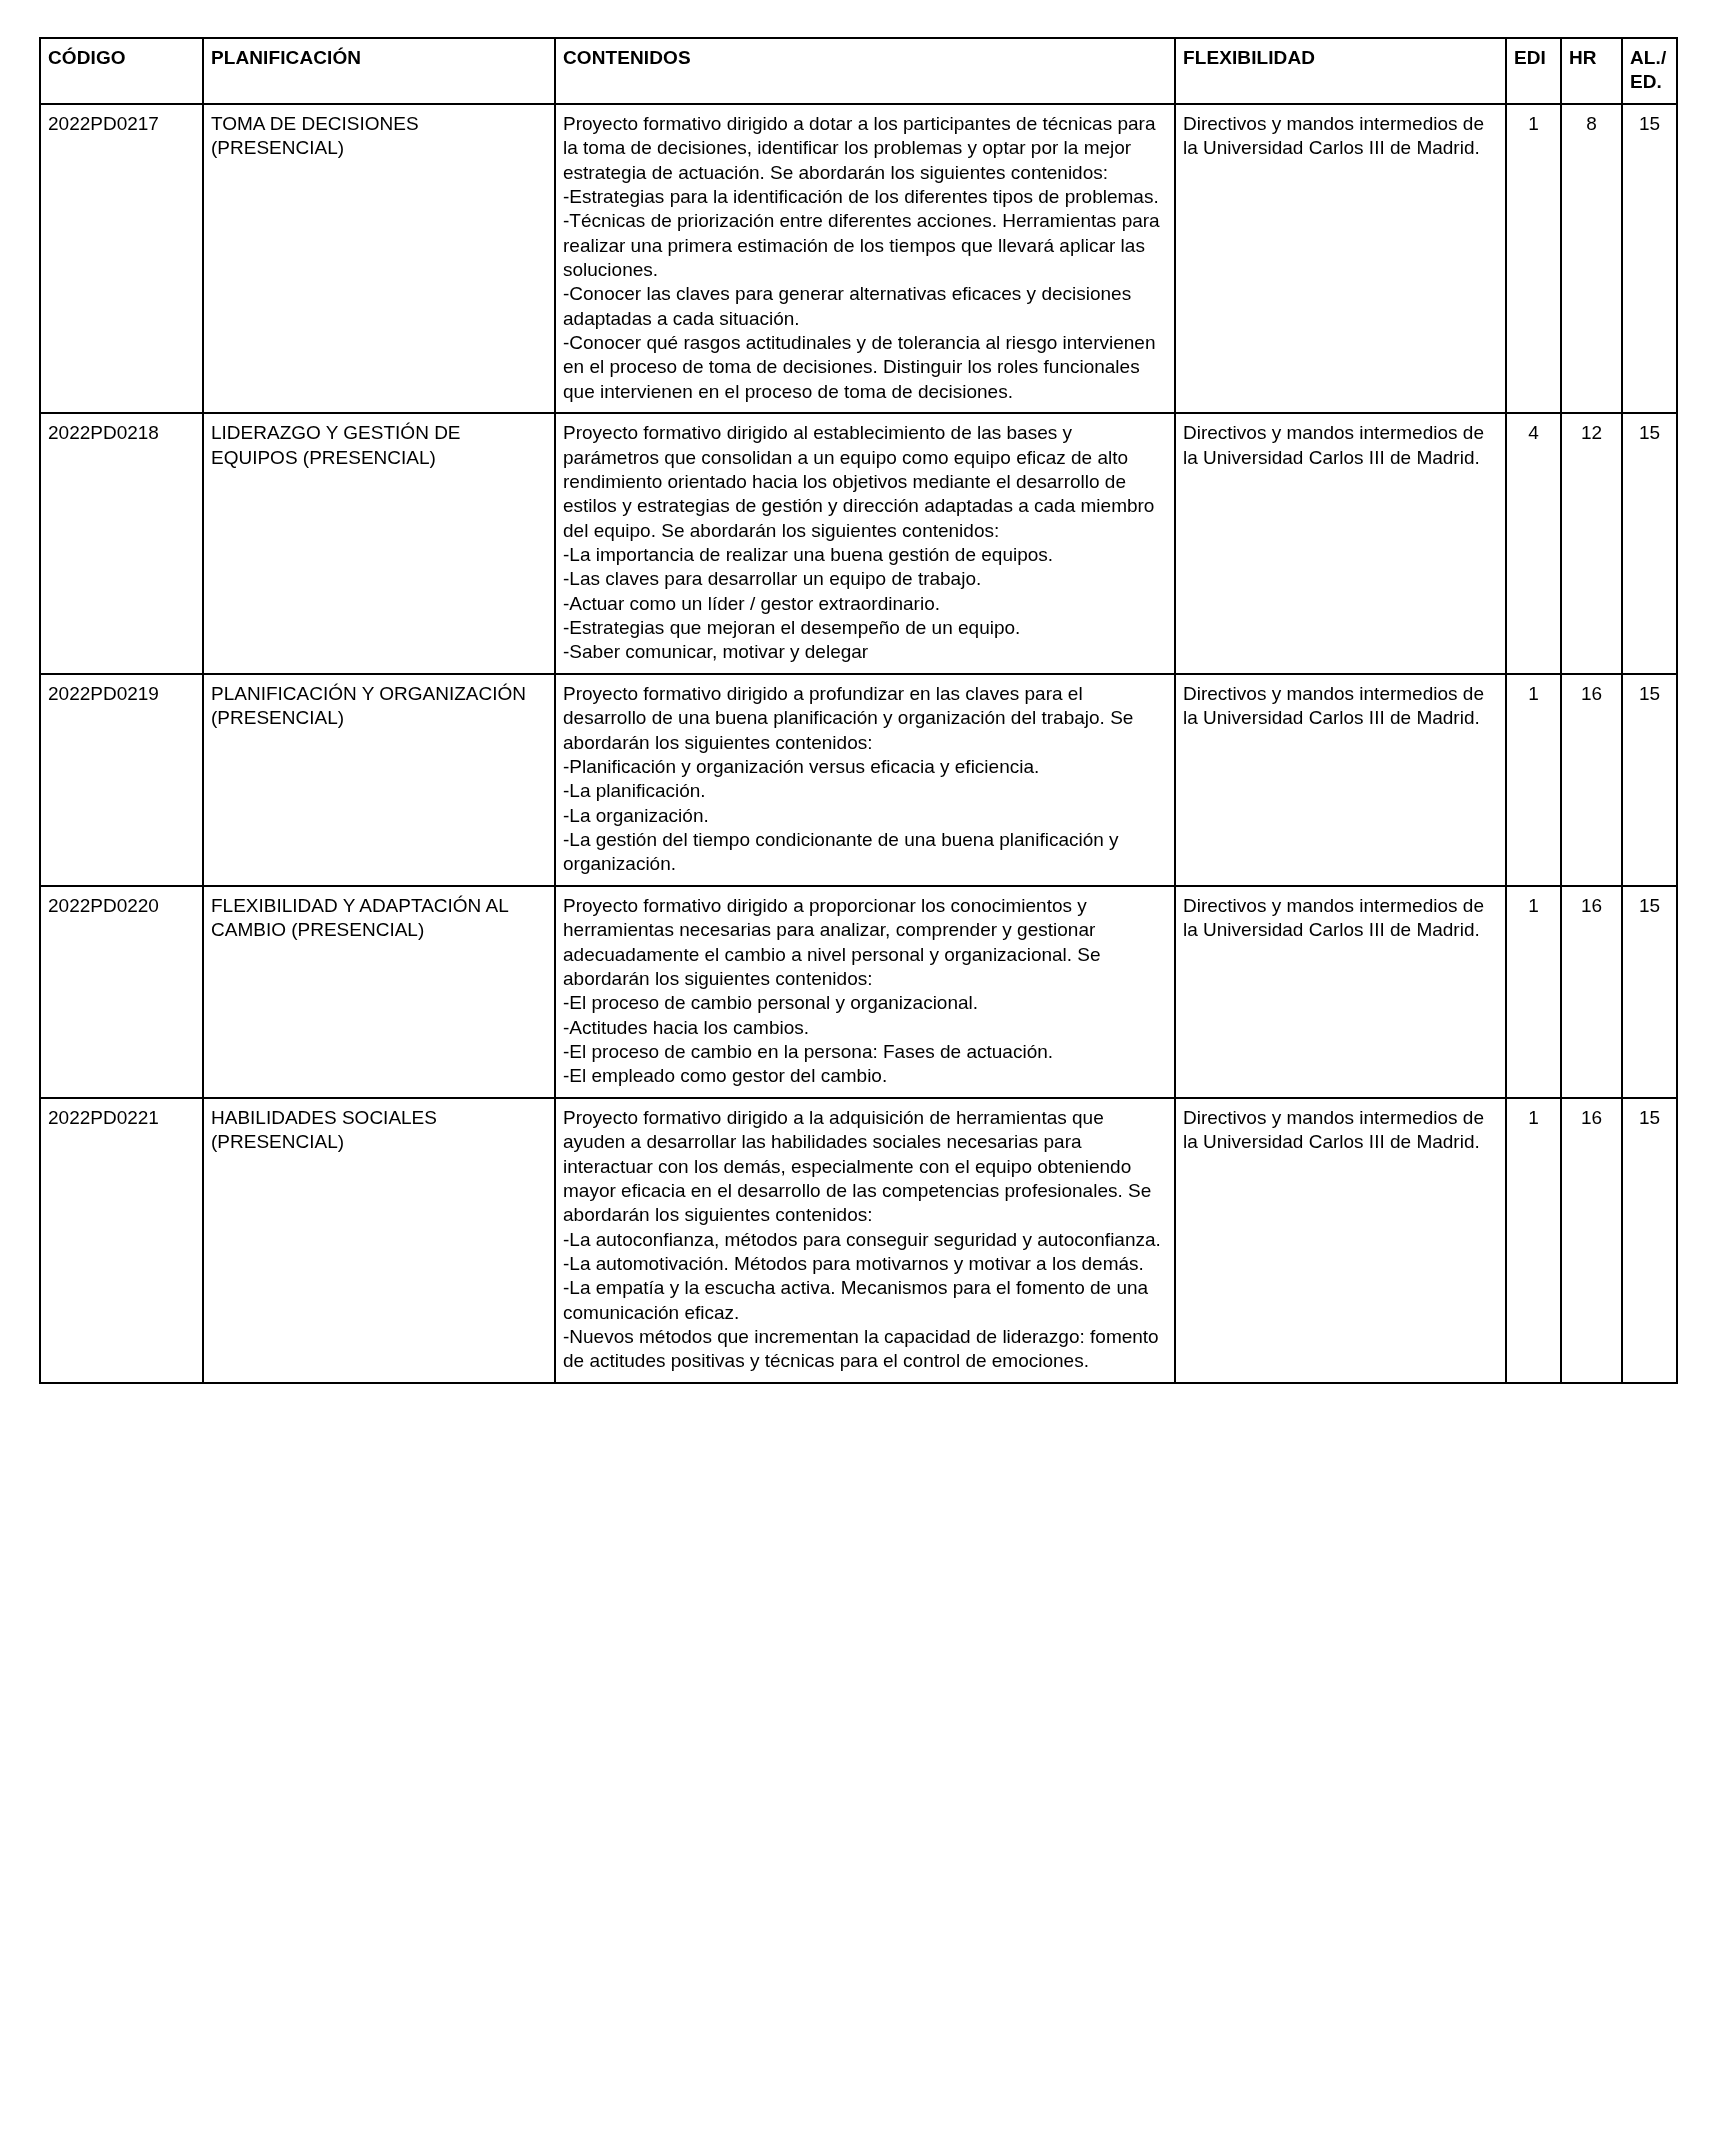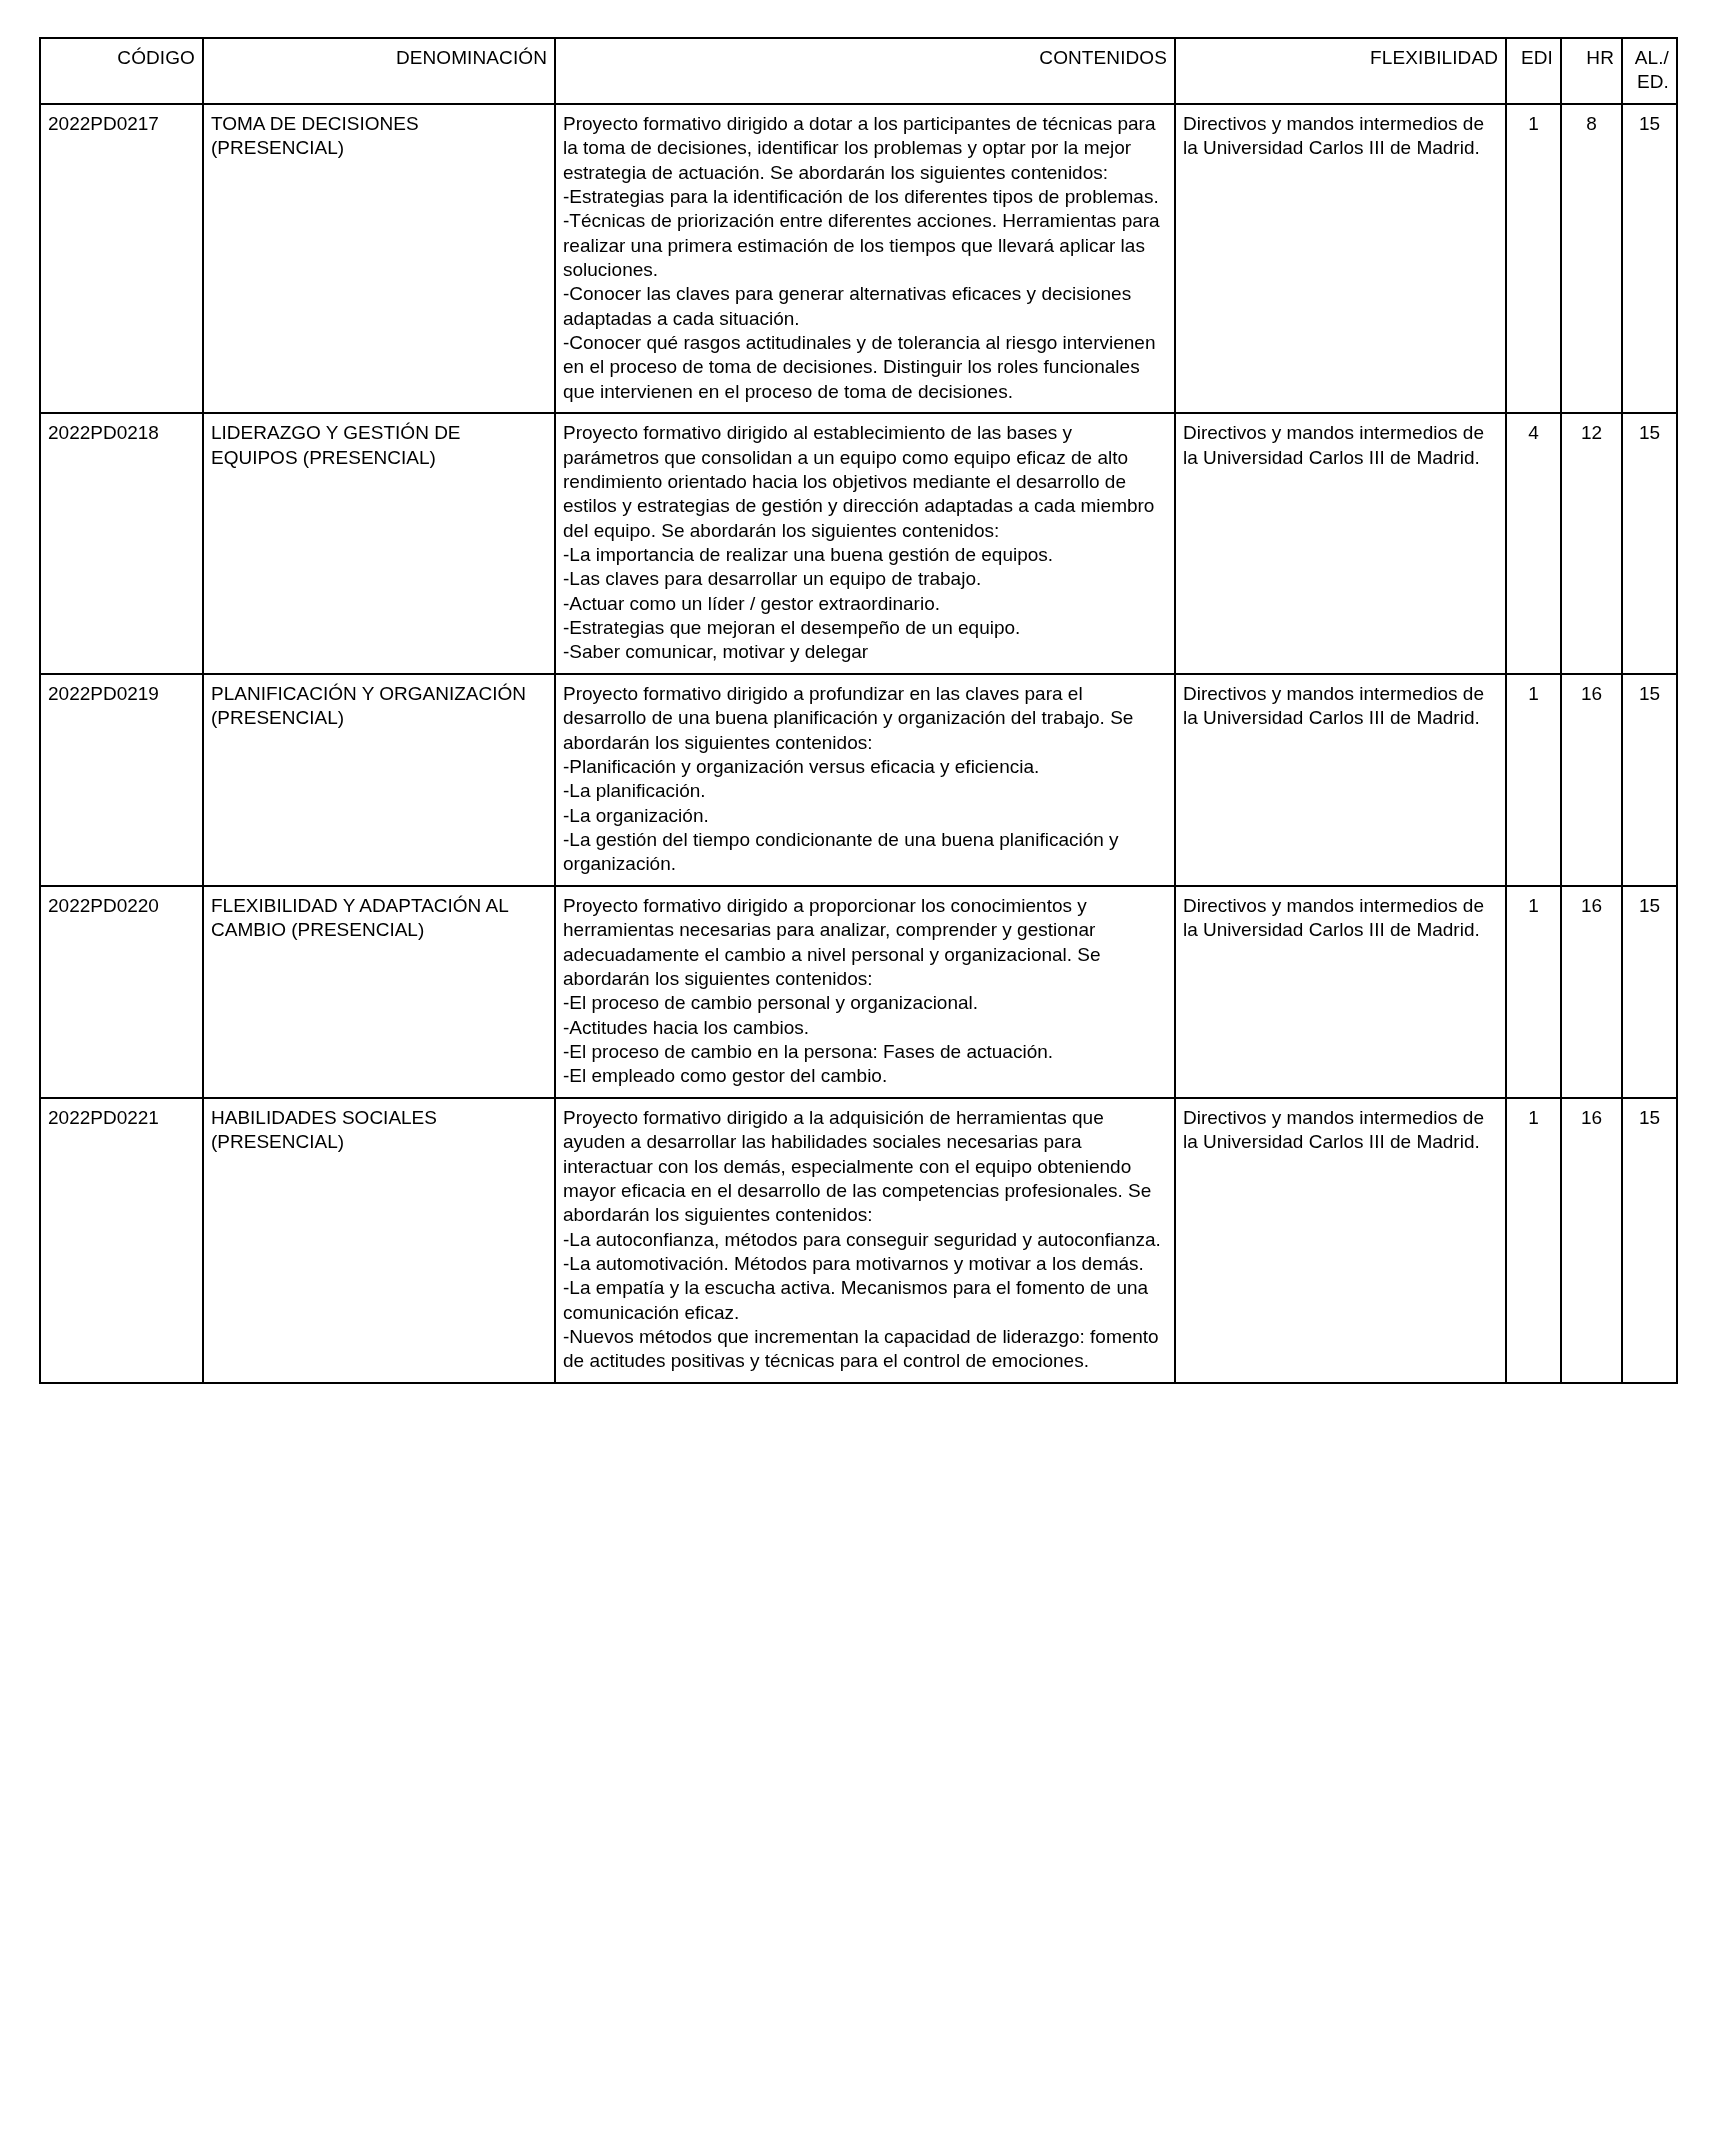--- a/index.html
+++ b/index.html
@@ -28,23 +28,23 @@
   }
   table.course-table td,
   table.course-table th {
     border: 2.1px solid #000000;
     vertical-align: top;
     padding: 7px 7px 8.5px 7px;
     font-size: 19px;
     line-height: 1.28;
   }
   thead th {
-    text-align: right;
+    text-align: left;
     vertical-align: middle;
-    font-weight: normal;
+    font-weight: bold;
     font-size: 19px;
     padding: 11.3px 4.2px;
     letter-spacing: 0.1px;
   }
   col.c-codigo { width: 163px; }
   col.c-denom  { width: 352px; }
   col.c-conten { width: 620px; }
   col.c-destin { width: 331px; }
   col.c-edi    { width: 55px; }
   col.c-hr     { width: 61px; }
@@ -89,21 +89,21 @@
       <col class="c-denom">
       <col class="c-conten">
       <col class="c-destin">
       <col class="c-edi">
       <col class="c-hr">
       <col class="c-aled">
     </colgroup>
     <thead>
       <tr>
         <th>CÓDIGO</th>
-        <th>DENOMINACIÓN</th>
+        <th>PLANIFICACIÓN</th>
         <th>CONTENIDOS</th>
         <th>FLEXIBILIDAD</th>
         <th>EDI</th>
         <th>HR</th>
         <th class="hdr-two-line pre-wrap">AL./
 ED.</th>
       </tr>
     </thead>
     <tbody>
       <tr>

